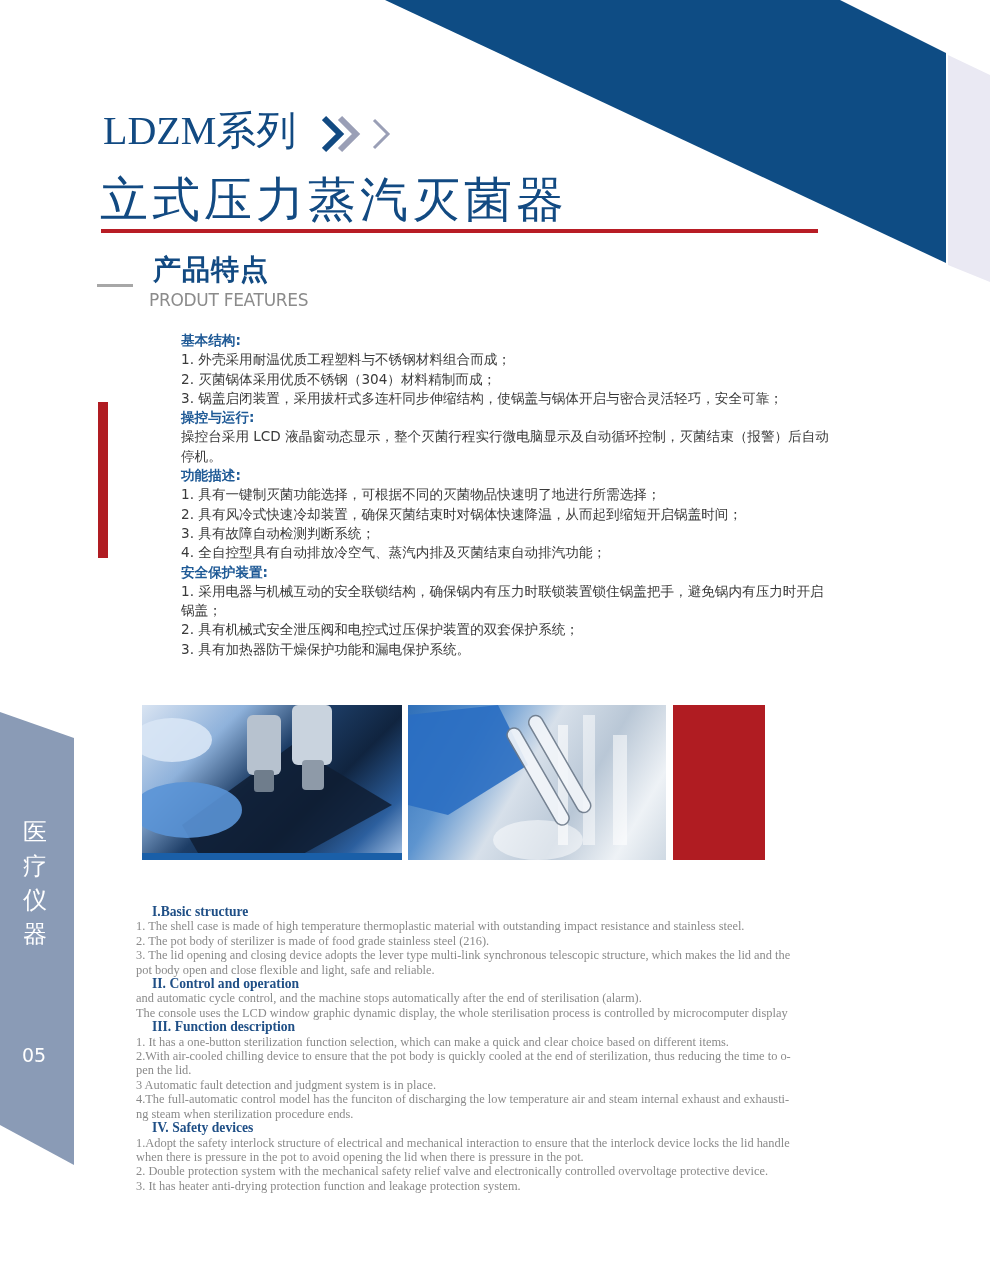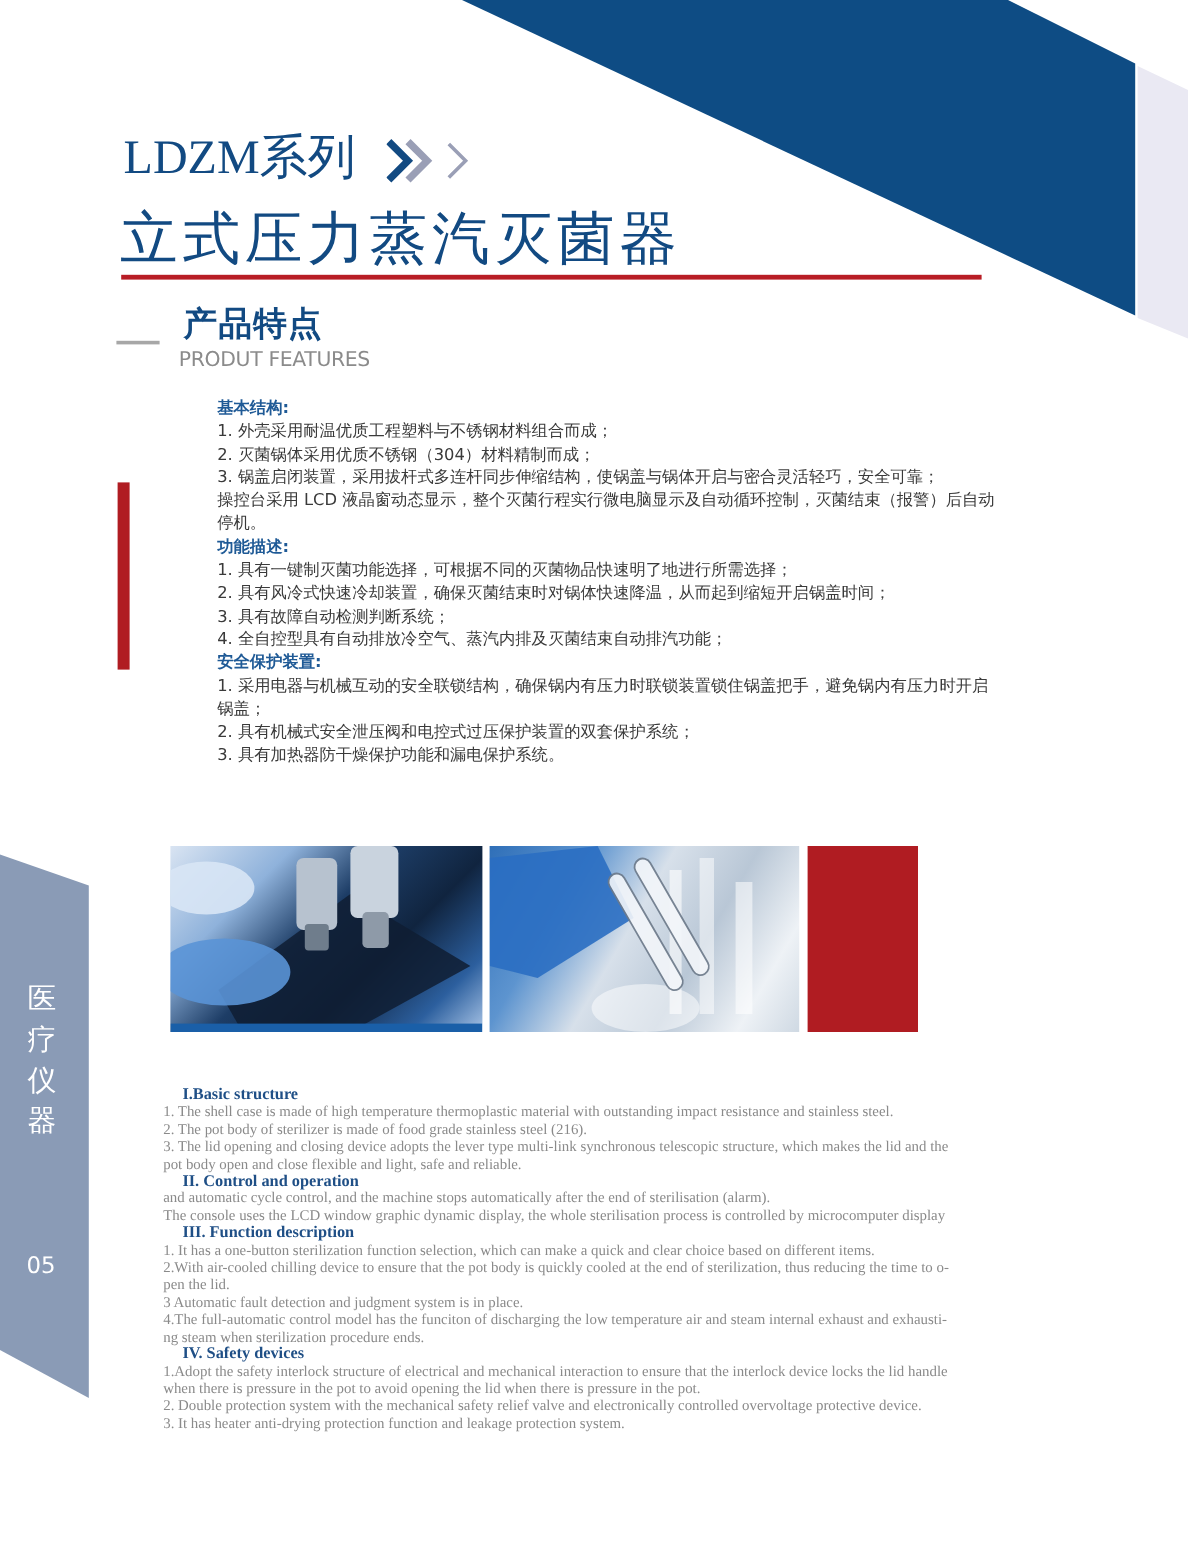--- a/index.html
+++ b/index.html
@@ -87,20 +87,21 @@
 <div class="abs red-bar"></div>
 
 <div class="abs cn-block">
   <div>
     <div class="h">基本结构:</div>
     <div class="l">1. 外壳采用耐温优质工程塑料与不锈钢材料组合而成；</div>
     <div class="l">2. 灭菌锅体采用优质不锈钢（304）材料精制而成；</div>
     <div class="l">3. 锅盖启闭装置，采用拔杆式多连杆同步伸缩结构，使锅盖与锅体开启与密合灵活轻巧，安全可靠；</div>
   </div>
   <div>
+    <div class="h">操控与运行:</div>
     <div class="l">操控台采用 LCD 液晶窗动态显示，整个灭菌行程实行微电脑显示及自动循环控制，灭菌结束（报警）后自动</div>
     <div class="l">停机。</div>
   </div>
   <div>
     <div class="h">功能描述:</div>
     <div class="l">1. 具有一键制灭菌功能选择，可根据不同的灭菌物品快速明了地进行所需选择；</div>
     <div class="l">2. 具有风冷式快速冷却装置，确保灭菌结束时对锅体快速降温，从而起到缩短开启锅盖时间；</div>
     <div class="l">3. 具有故障自动检测判断系统；</div>
     <div class="l">4. 全自控型具有自动排放冷空气、蒸汽内排及灭菌结束自动排汽功能；</div>
   </div>

